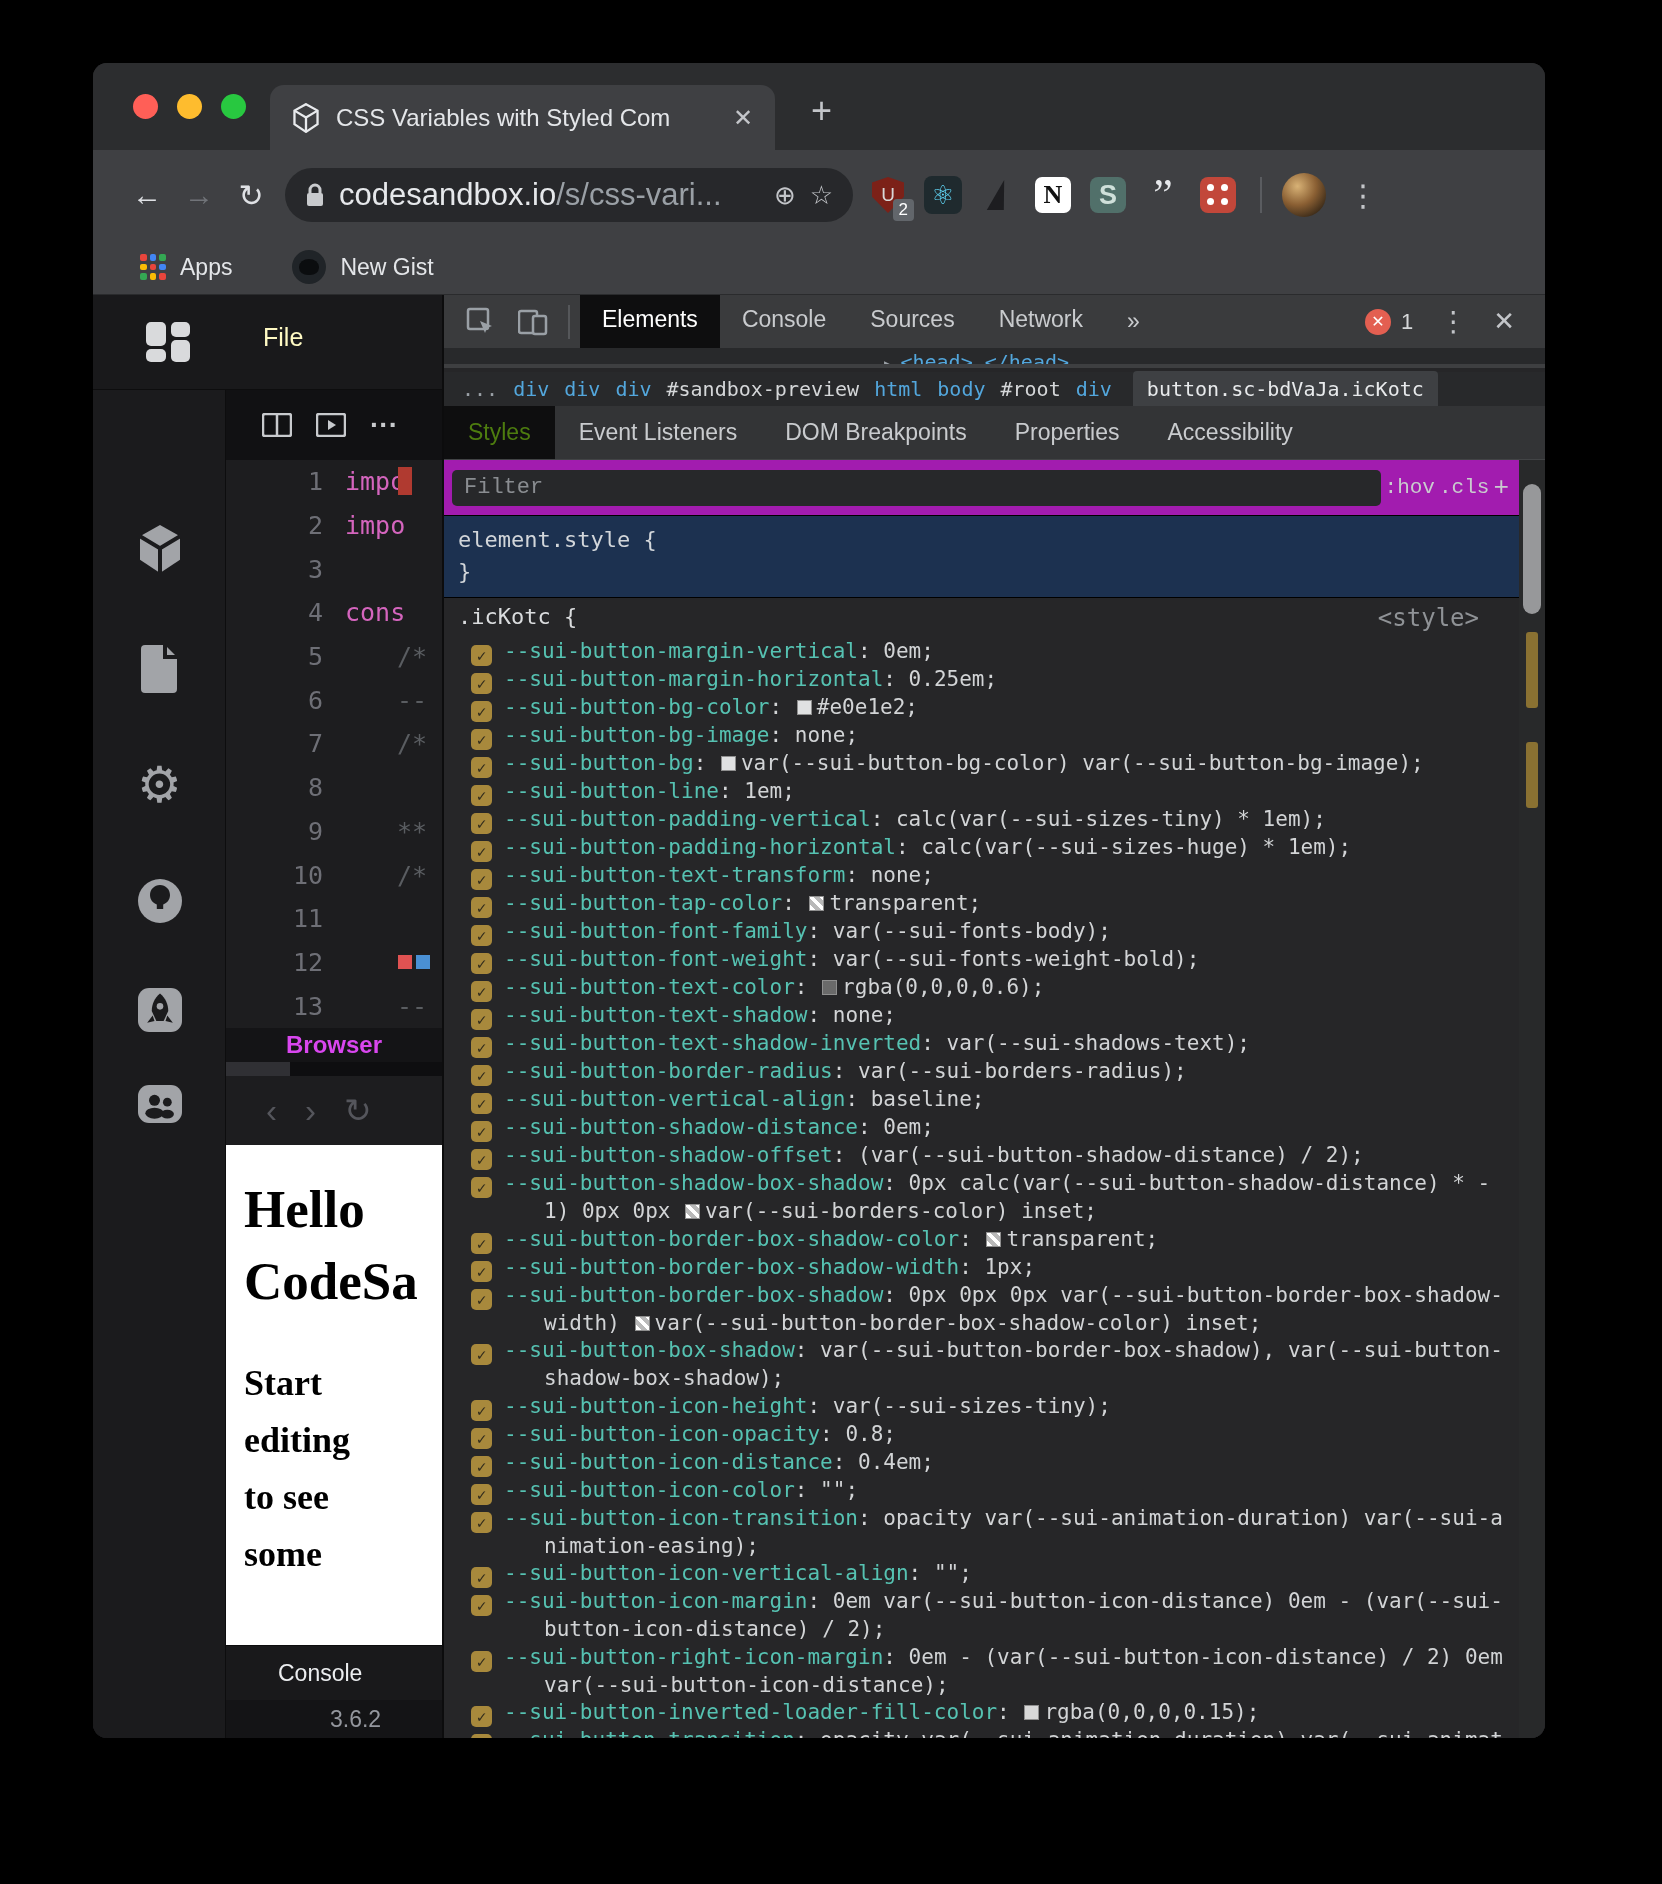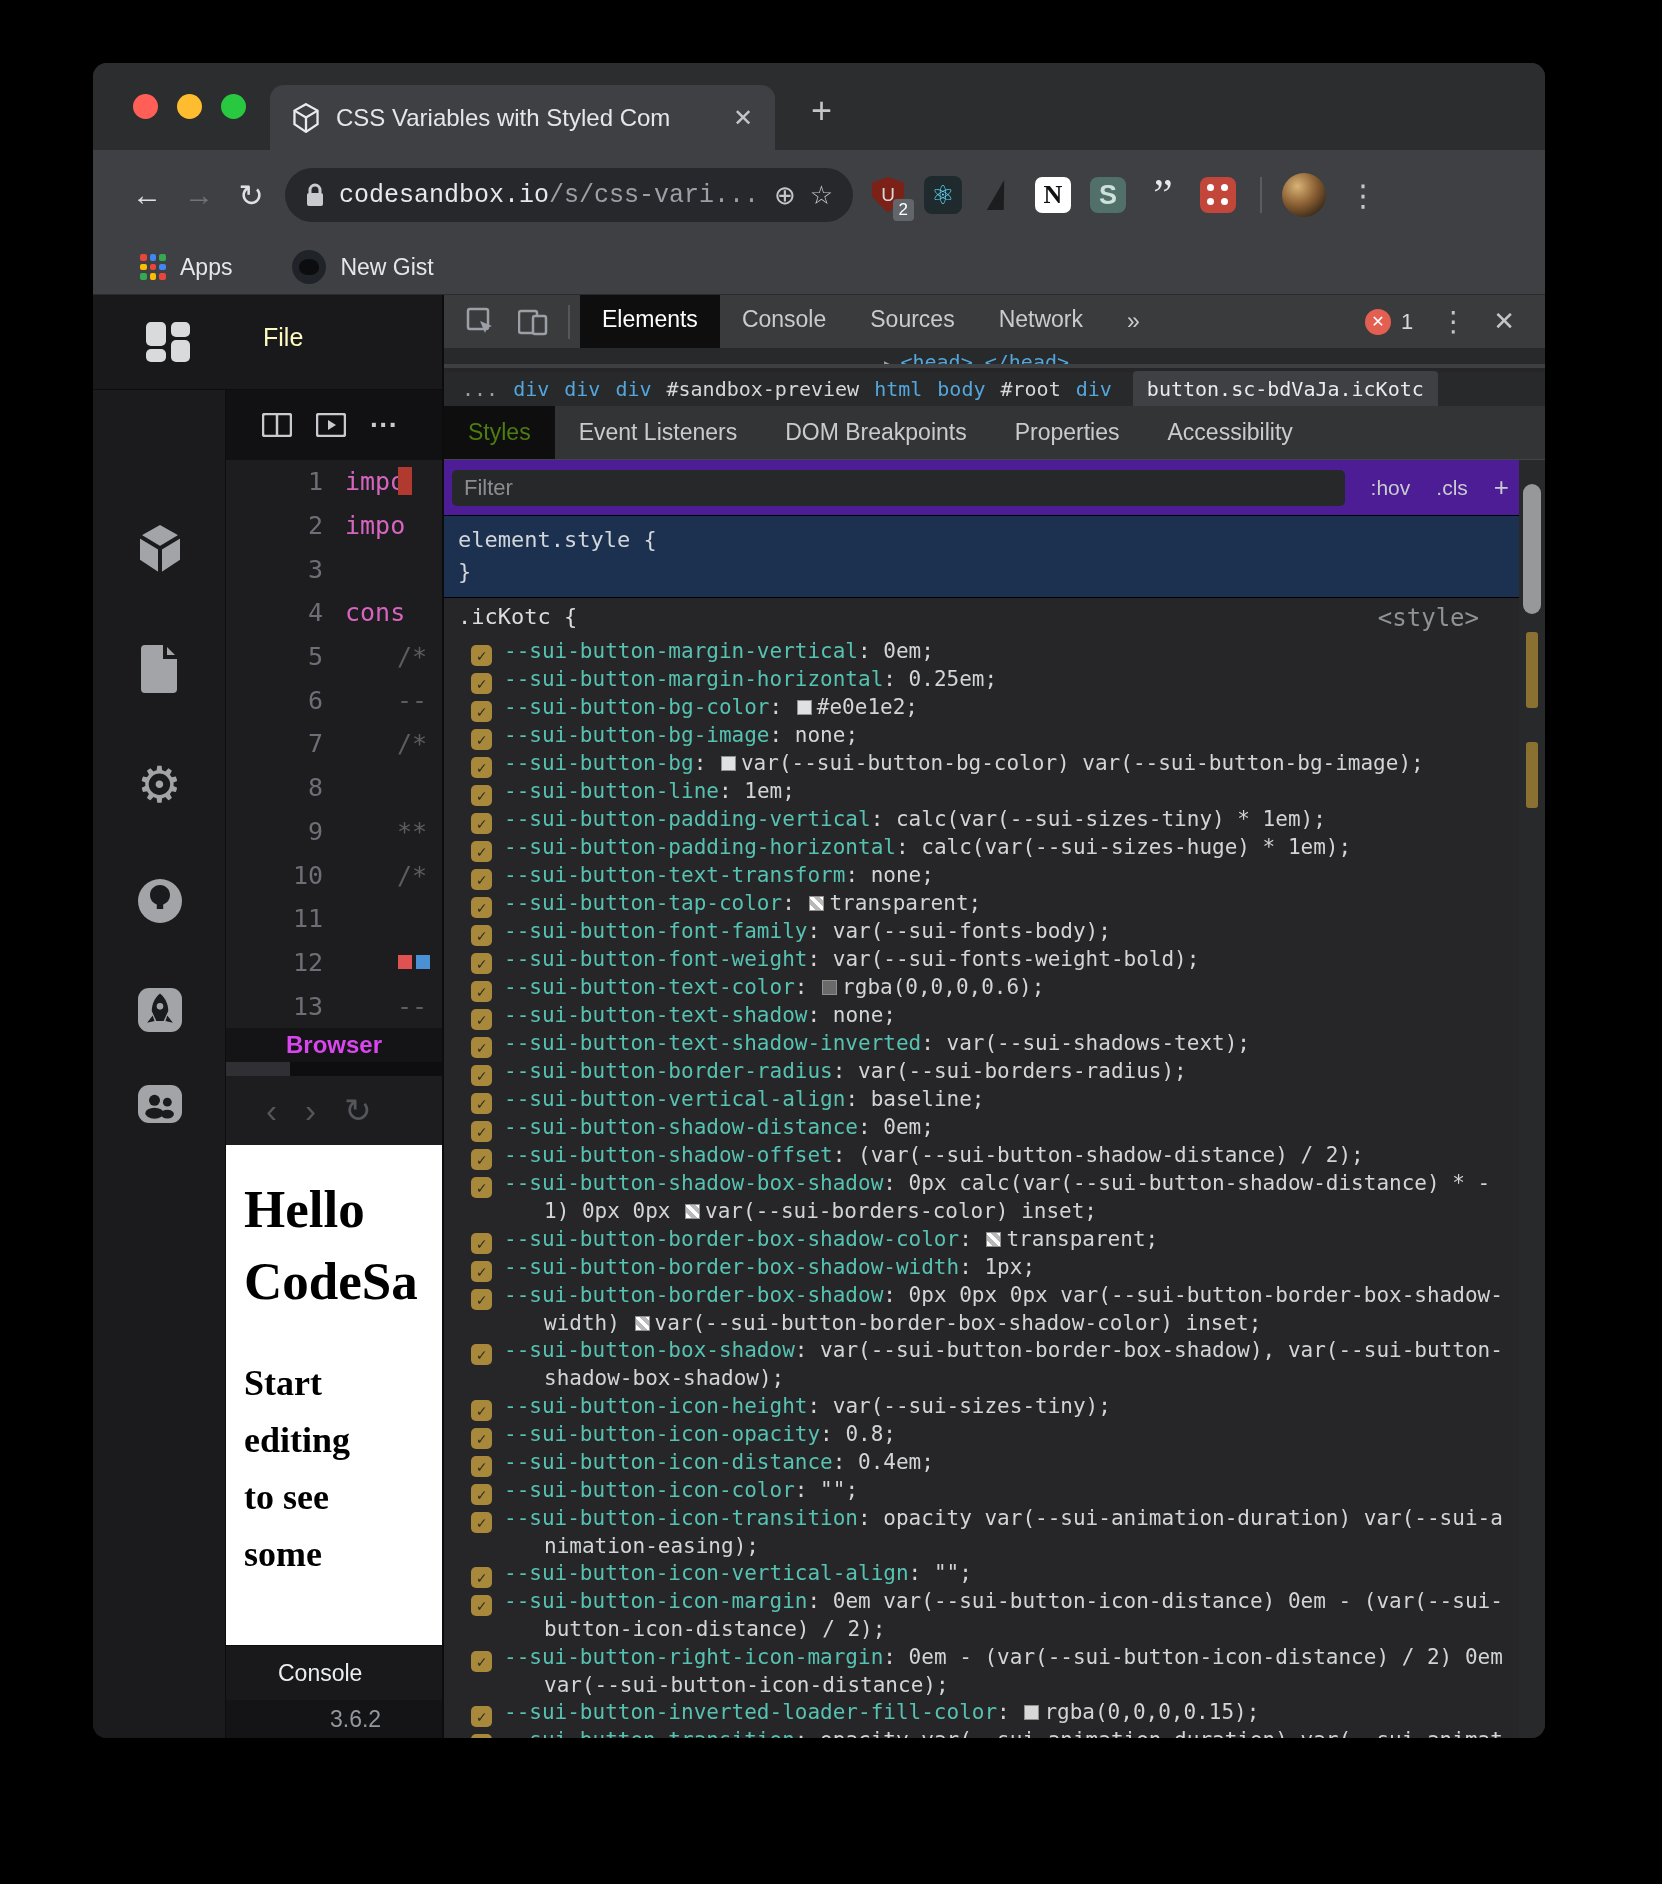--- a/index.html
+++ b/index.html
@@ -12,21 +12,21 @@
   .tab { position:absolute; left:177px; top:22px; width:505px; height:65px; background:#3f4043; border-radius:14px 14px 0 0; display:flex; align-items:center; padding:0 22px; gap:16px; }
   .tab-title { color:#e4e6e9; font-size:24px; white-space:nowrap; overflow:hidden; flex:1; }
   .tab-close { color:#c3c5c9; font-size:24px; }
   .newtab { position:absolute; left:718px; top:30px; color:#c3c5c9; font-size:36px; font-weight:300; line-height:36px; }
 
   
   .toolbar { position:absolute; left:0; top:87px; width:100%; height:90px; background:#3f4043; display:flex; align-items:center; }
   .navbtn { font-size:30px; color:#dfe1e5; width:52px; text-align:center; }
   .navbtn.dim { color:#717479; }
   .omnibox { margin-left:8px; width:568px; height:54px; background:#27282b; border-radius:27px; display:flex; align-items:center; padding:0 20px; gap:14px; }
-  .url { font-size:25px; color:#e6e8eb; white-space:nowrap; overflow:hidden; flex:1;font-family:Liberation Mono, monospace; }
+  .url { font-size:31px; color:#e6e8eb; white-space:nowrap; overflow:hidden; flex:1; }
   .url .path { color:#9aa0a6; }
   .omni-ic { color:#c3c5c9; font-size:26px; }
   .ext { width:40px; height:40px; display:flex; align-items:center; justify-content:center; position:relative; margin-left:15px; }
   .badge2 { position:absolute; right:-6px; bottom:-6px; background:#62666b; color:#fff; font-size:17px; padding:1px 6px; border-radius:4px; }
   .shield { width:32px; height:36px; background:#7c2118; clip-path:polygon(50% 0,100% 15%,100% 55%,50% 100%,0 55%,0 15%); display:flex; align-items:center; justify-content:center; color:#d8d8d8; font-size:19px; }
   .reacticon { width:38px; height:38px; background:#1f2a2e; border-radius:8px; color:#61dafb; font-size:26px; display:flex; align-items:center; justify-content:center; }
   .bolt { width:0; height:0; border-left:11px solid transparent; border-right:6px solid transparent; border-bottom:30px solid #1d1d20; transform:skewX(-12deg); }
   .notion { width:36px; height:36px; background:#fff; border-radius:7px; color:#111; font-family:"Liberation Serif", serif; font-weight:bold; font-size:26px; display:flex; align-items:center; justify-content:center; }
   .sbadge { width:36px; height:36px; background:#51706a; border-radius:8px; color:#cfe0da; font-weight:bold; font-size:27px; display:flex; align-items:center; justify-content:center; }
   .quote { color:#e6e8eb; font-size:44px; line-height:30px; font-family:"Liberation Serif", serif; }
@@ -96,21 +96,21 @@
   .dt-peek .arr { color:#9aa0a6; font-size:14px; margin-right:8px; }
   .dt-crumbs { position:absolute; left:0; top:77px; width:100%; height:34px; background:#28292b; display:flex; align-items:center; padding-left:18px; font-family:"DejaVu Sans Mono", monospace; font-size:20px; }
   .crumb { margin-right:15px; white-space:nowrap; }
   .crumb.ellipsis { color:#9aa0a6; }
   .crumb.tag { color:#53a7dd; }
   .crumb.id { color:#d5d7d9; }
   .crumb.selected { background:#3e4043; color:#e8eaec; padding:6px 14px; margin-left:6px; margin-right:0; border-radius:4px 4px 0 0; }
   .dt-styletabs { position:absolute; left:0; top:111px; width:100%; height:54px; background:#333436; display:flex; align-items:stretch; border-bottom:1px solid #424446; }
   .dt-stab { font-size:23px; color:#c9cbce; display:flex; align-items:center; padding:0 24px; }
   .dt-stab.active { background:#0e0e0f; color:#4d7c0f; }
-  .dt-filter { position:absolute; left:0; top:165px; width:100%; height:55px; background:#4c1d95; display:flex; align-items:center; padding:0 36px 0 8px; gap:26px; }
+  .dt-filter { position:absolute; left:0; top:165px; width:100%; height:55px; background:#a21caf; display:flex; align-items:center; padding:0 36px 0 8px; gap:4px;font-family:Liberation Mono, monospace; }
   .filterbox { flex:1; height:36px; background:#27282a; border-radius:5px; display:flex; align-items:center; padding-left:12px; }
   .filterbox span { color:#8a8d91; font-size:22px; }
   .pseudo { color:#c9cbce; font-size:21px; }
   .plusbtn { color:#c9cbce; font-size:26px; }
   .dt-elemstyle { position:absolute; left:0; top:220px; width:100%; height:83px; background:#1c3150; border-top:1px solid #000; border-bottom:1px solid #000; font-family:"DejaVu Sans Mono", monospace; font-size:22px; color:#d2d6da; padding:8px 0 0 14px; line-height:32px; }
   .dt-rule { position:absolute; left:0; top:303px; width:100%; bottom:0; overflow:hidden; padding:6px 30px 0 14px; }
   .rulehead { font-family:"DejaVu Sans Mono", monospace; font-size:22px; color:#dadcde; position:relative; height:32px; }
   .ruleorigin { position:absolute; right:36px; top:0; color:#8f9296; font-size:24px; }
   .props { margin-top:2px; }
   .prop { font-family:"DejaVu Sans Mono", monospace; font-size:21px; line-height:27.5px; color:#d2d4d6; padding-left:86px; text-indent:-73px; }

